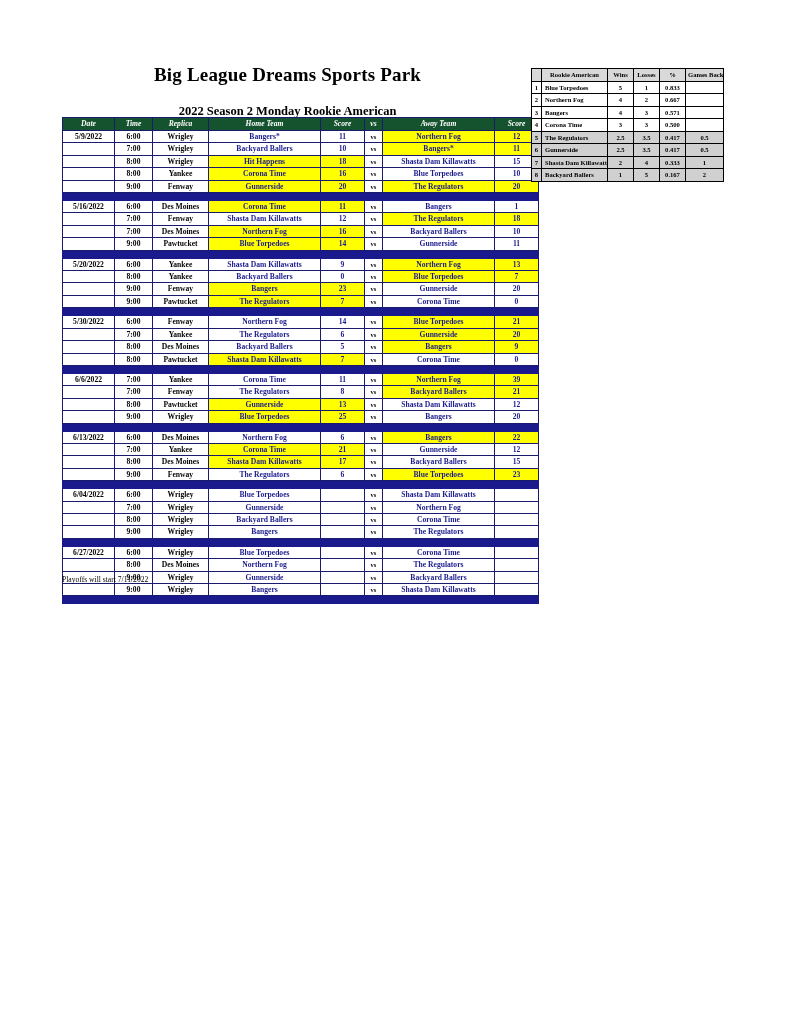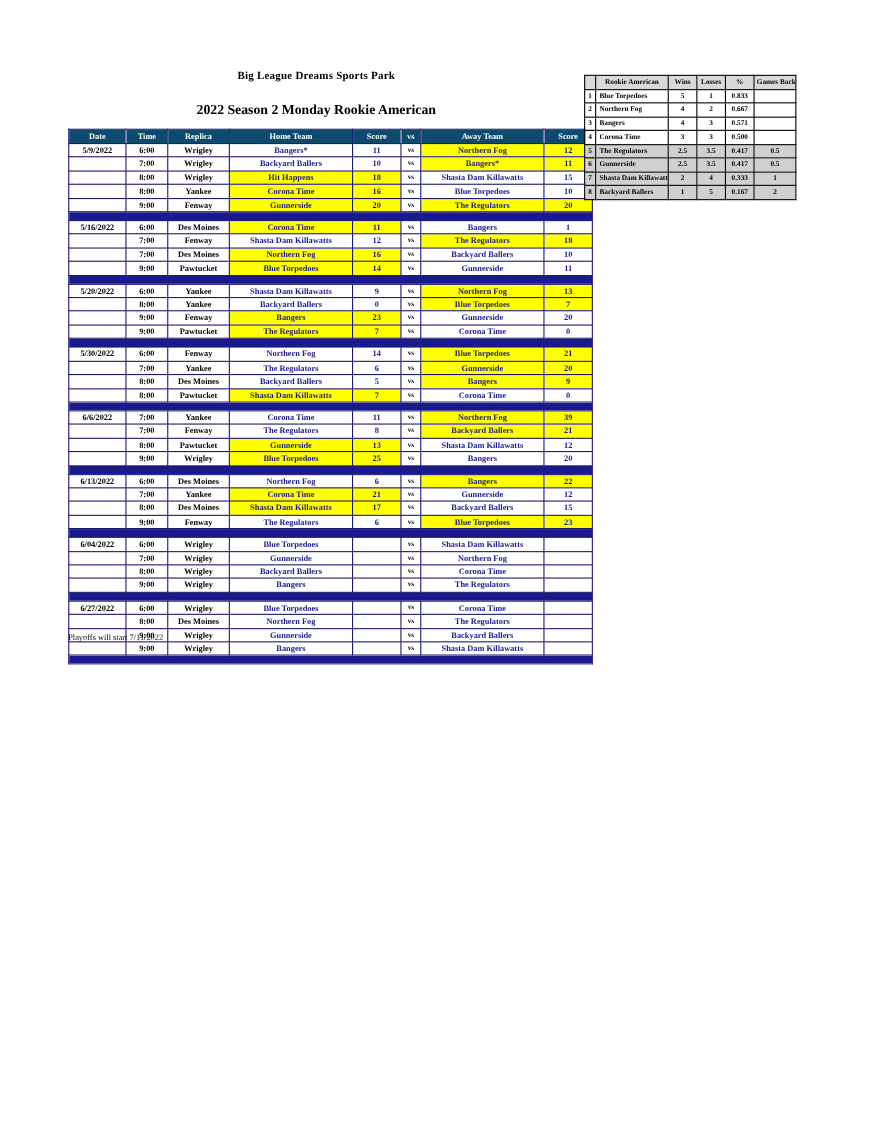--- a/index.html
+++ b/index.html
@@ -1,30 +1,30 @@
 <!DOCTYPE html>
 <html><head>
 <meta charset="utf-8">
 <style>
   html,body{margin:0;padding:0;background:#ffffff;}
   body{width:791px;height:1024px;font-family:"Liberation Serif",serif;color:#000;}
   .page{position:relative;width:791px;height:1024px;}
 
   
   .titleblock{position:absolute;left:60px;top:64px;width:455px;text-align:center;}
-  .t1{font-size:10px;font-weight:bold;letter-spacing:.2px;}
+  .t1{font-size:19px;font-weight:bold;letter-spacing:.2px;}
   .t2{font-size:12.5px;font-weight:bold;margin-top:18px;}
   .t3{font-size:9.5px;font-weight:bold;font-style:italic;margin-top:4px;}
 
   
   .sched{position:absolute;left:62px;top:117px;border-collapse:collapse;width:452px;
          font-size:7.6px;font-weight:bold;table-layout:fixed;}
   .sched td,.sched th{border:1px solid #1a1a6e;padding:0;height:11.4px;line-height:11.4px;
          text-align:center;overflow:hidden;white-space:nowrap;}
-  .sched th{background:#0c4a6e;color:#ffffff;font-size:7.6px;height:12px;line-height:12px;}
+  .sched th{background:#14532d;color:#ffffff;font-size:7.6px;height:12px;line-height:12px;font-style:italic;}
   col.c-date{width:52px;}
   col.c-time{width:38px;}
   col.c-rep{width:56px;}
   col.c-home{width:112px;}
   col.c-score{width:44px;}
   col.c-vs{width:18px;}
   col.c-away{width:112px;}
   col.c-score2{width:44px;}
 
   .hl{background:#ffff00;}

